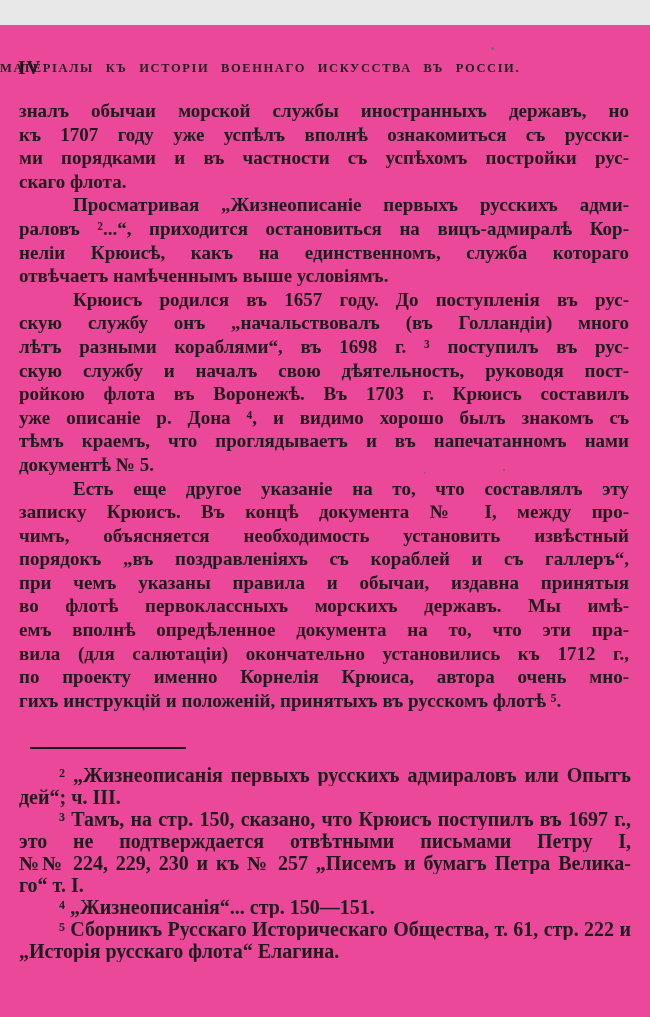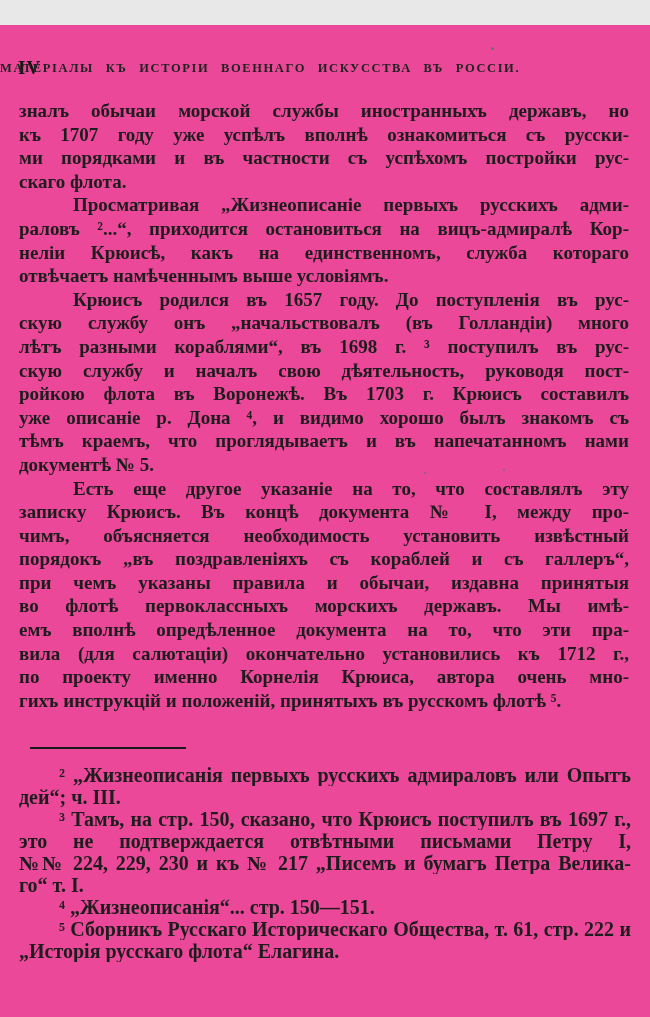--- a/index.html
+++ b/index.html
@@ -98,21 +98,21 @@
       <div class="tline lastline">гихъ инструкцій и положеній, принятыхъ въ русскомъ флотѣ ⁵.</div>
     </div>
 
   <div id="fnsep"></div>
 
   <div id="footnotes">
       <div class="tline indent">² „Жизнеописанія первыхъ русскихъ адмираловъ или Опытъ исто-</div>
       <div class="tline lastline">дей“; ч. III.</div>
       <div class="tline indent">³ Тамъ, на стр. 150, сказано, что Крюисъ поступилъ въ 1697 г., но</div>
       <div class="tline">это не подтверждается отвѣтными письмами Петру I, помѣщенными къ</div>
-      <div class="tline">№№ 224, 229, 230 и къ № 217 „Писемъ и бумагъ Петра Велика-</div>
+      <div class="tline">№№ 224, 229, 230 и къ № 257 „Писемъ и бумагъ Петра Велика-</div>
       <div class="tline lastline">го“ т. I.</div>
       <div class="tline lastline indent">⁴ „Жизнеописанія“... стр. 150—151.</div>
       <div class="tline indent">⁵ Сборникъ Русскаго Историческаго Общества, т. 61, стр. 222 и</div>
       <div class="tline lastline">„Исторія русскаго флота“ Елагина.</div>
     </div>
 
   <div class="speck" id="speck1"></div>
   <div class="speck" id="speck2"></div>
   <div class="speck" id="speck3"></div>
 

